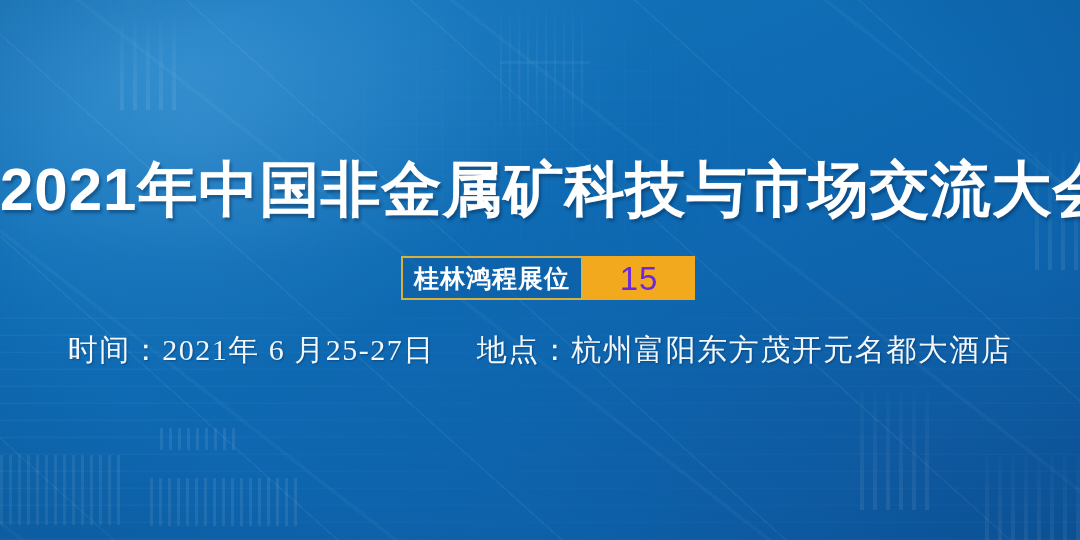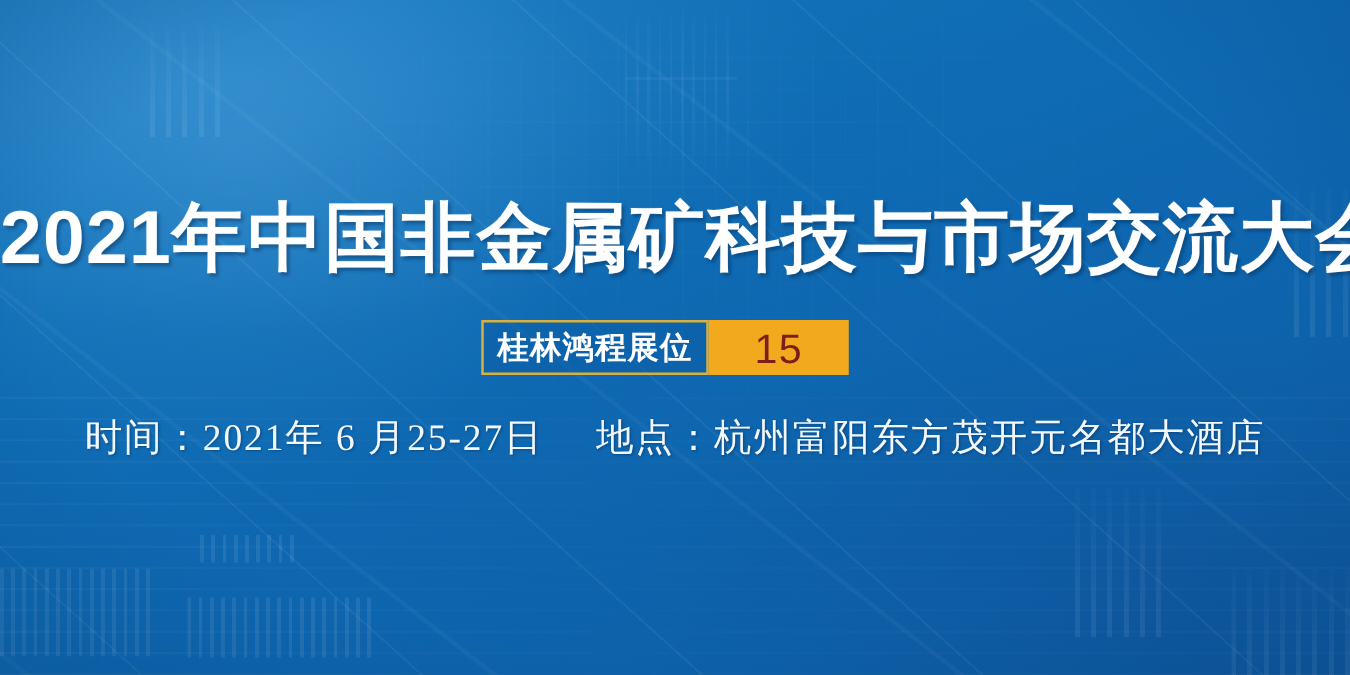--- a/index.html
+++ b/index.html
@@ -126,26 +126,27 @@
   .badge-name{
     display:flex; align-items:center; justify-content:center;
     padding:0 11px;
     border:2px solid #d9b03c;
     background:rgba(13,95,166,.55);
     color:#ffffff;
     font-size:25px;
     font-weight:700;
     letter-spacing:1px;
     line-height:1;
+    margin-left:16px;
   }
   .badge-num{
     display:flex; align-items:center; justify-content:center;
     width:112px;
     background:#f2a91d;
-    color:#7f1d1d;
+    color:#6d28d9;
     font-size:33px;
     font-weight:400;
     letter-spacing:1px;
     line-height:1;
   }
 
   .info{
     position:absolute;
     top:330px; left:0; right:0;
     display:flex;

